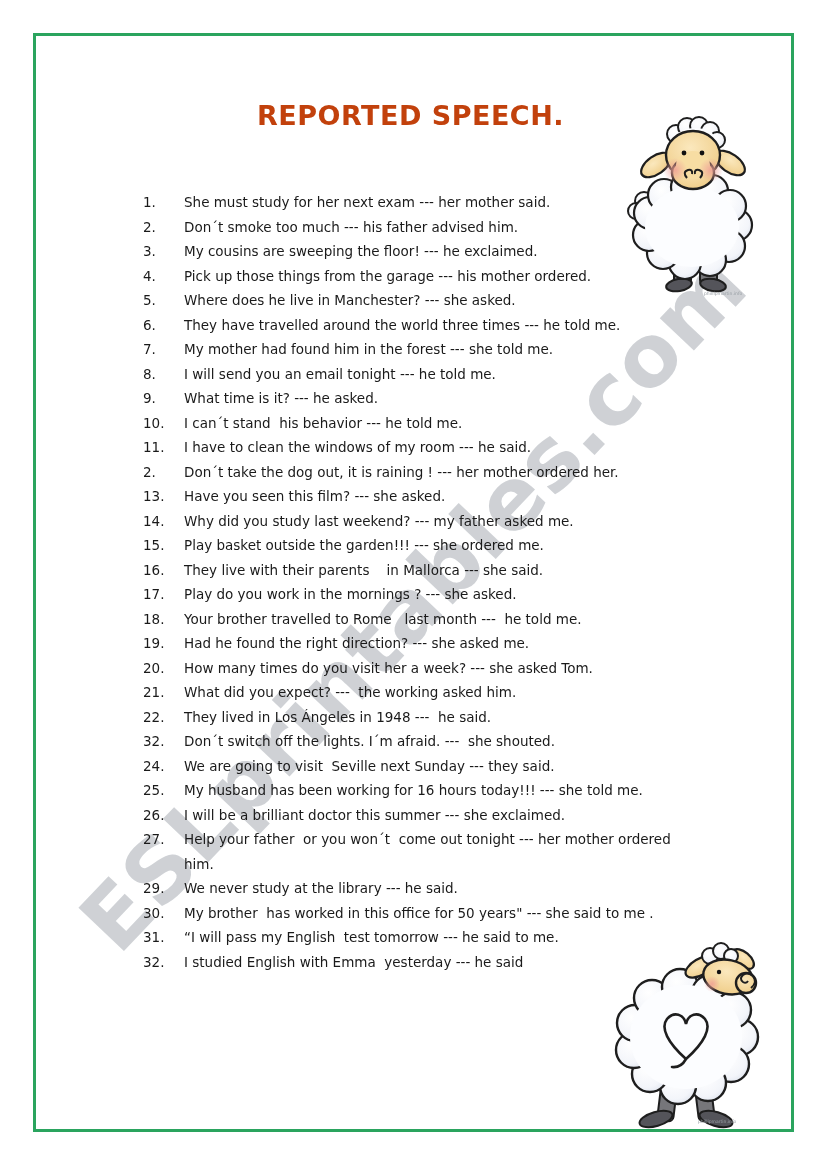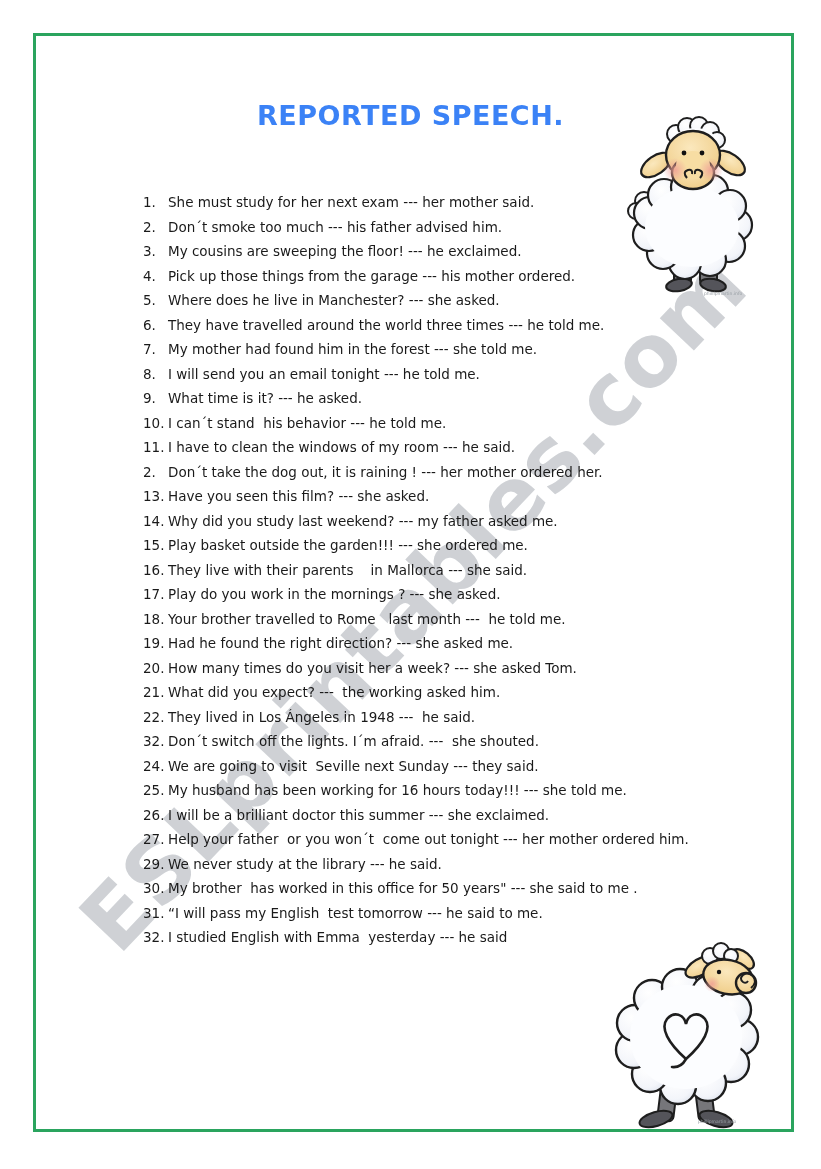--- a/index.html
+++ b/index.html
@@ -12,29 +12,29 @@
     border:3px solid #2aa45e;z-index:0;
   }
   .watermark{
     position:absolute;left:-45px;top:556px;width:910px;text-align:center;
     transform:rotate(-46.5deg);font-size:86px;font-weight:bold;
     color:#a8adb4;opacity:0.55;letter-spacing:1px;z-index:1;
     white-space:nowrap;pointer-events:none;
   }
   .title{
     position:absolute;top:100px;left:0;right:0;text-align:center;
-    font-size:27px;font-weight:bold;color:#3b82f6;letter-spacing:0.5px;z-index:2;
+    font-size:27px;font-weight:bold;color:#c2410c;letter-spacing:0.5px;z-index:2;
   }
   .list{
     position:absolute;left:143px;top:190px;width:560px;z-index:2;
     margin:0;padding:0;list-style:none;
   }
   .row{display:flex;font-size:13.5px;line-height:24.5px;color:#1a1a1a;}
   .num{flex:0 0 25px;}
-  .txt{flex:1;white-space:pre-wrap;}
+  .txt{flex:1;white-space:pre-wrap;margin-left:16px;}
   .sheep{position:absolute;z-index:3;}
   .sheep-top{left:620px;top:103px;width:148px;height:196px;}
   .sheep-bottom{left:600px;top:933px;width:172px;height:202px;}
 </style>
 </head>
 <body>
 
 <div class="frame"></div>
 
 <div class="watermark">ESLprintables.com</div>

